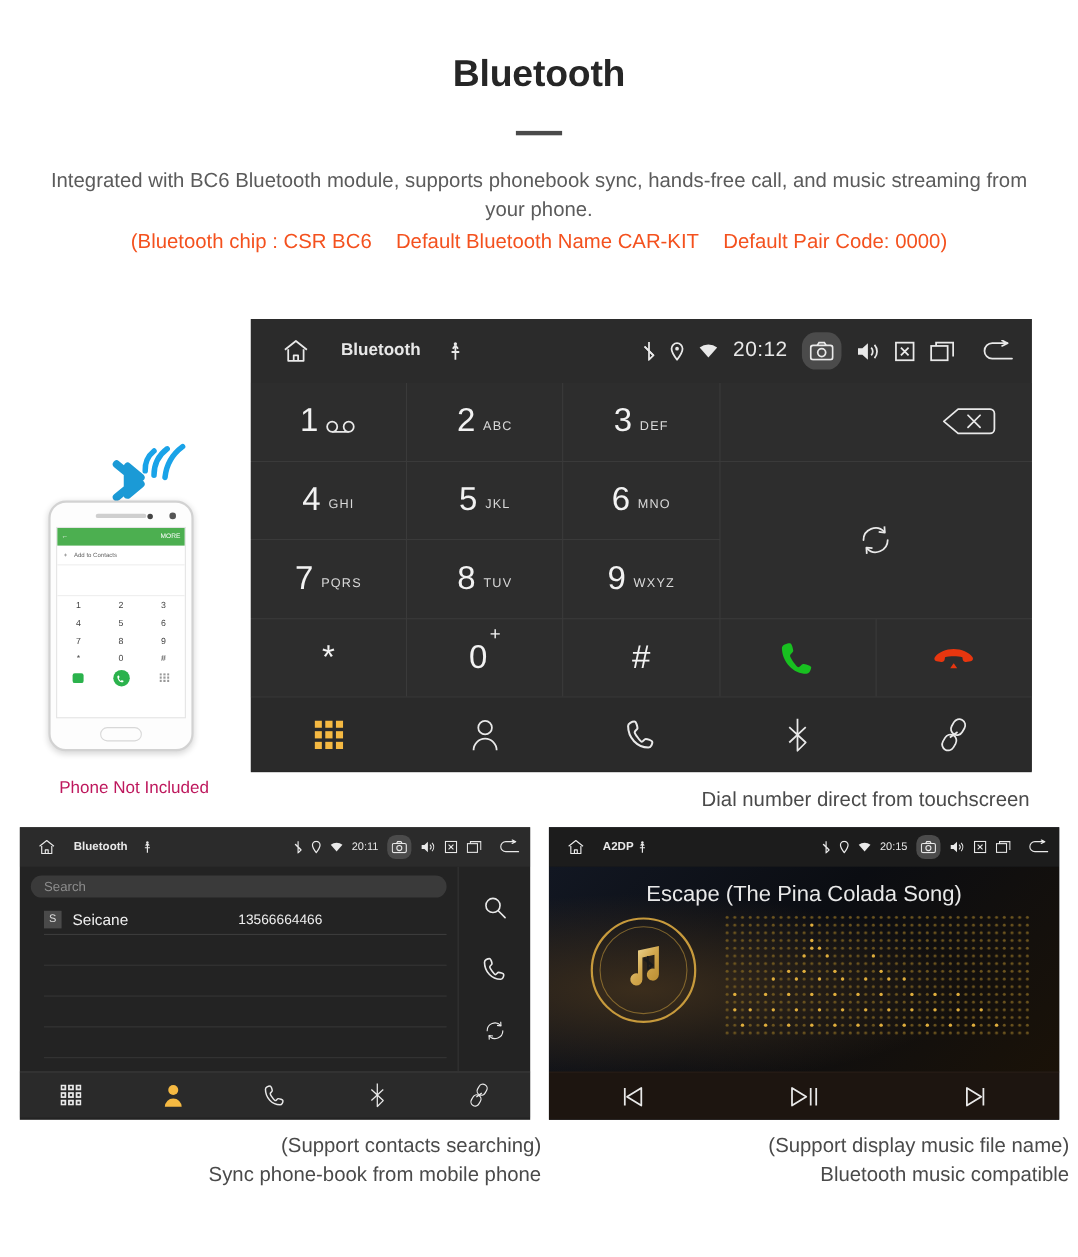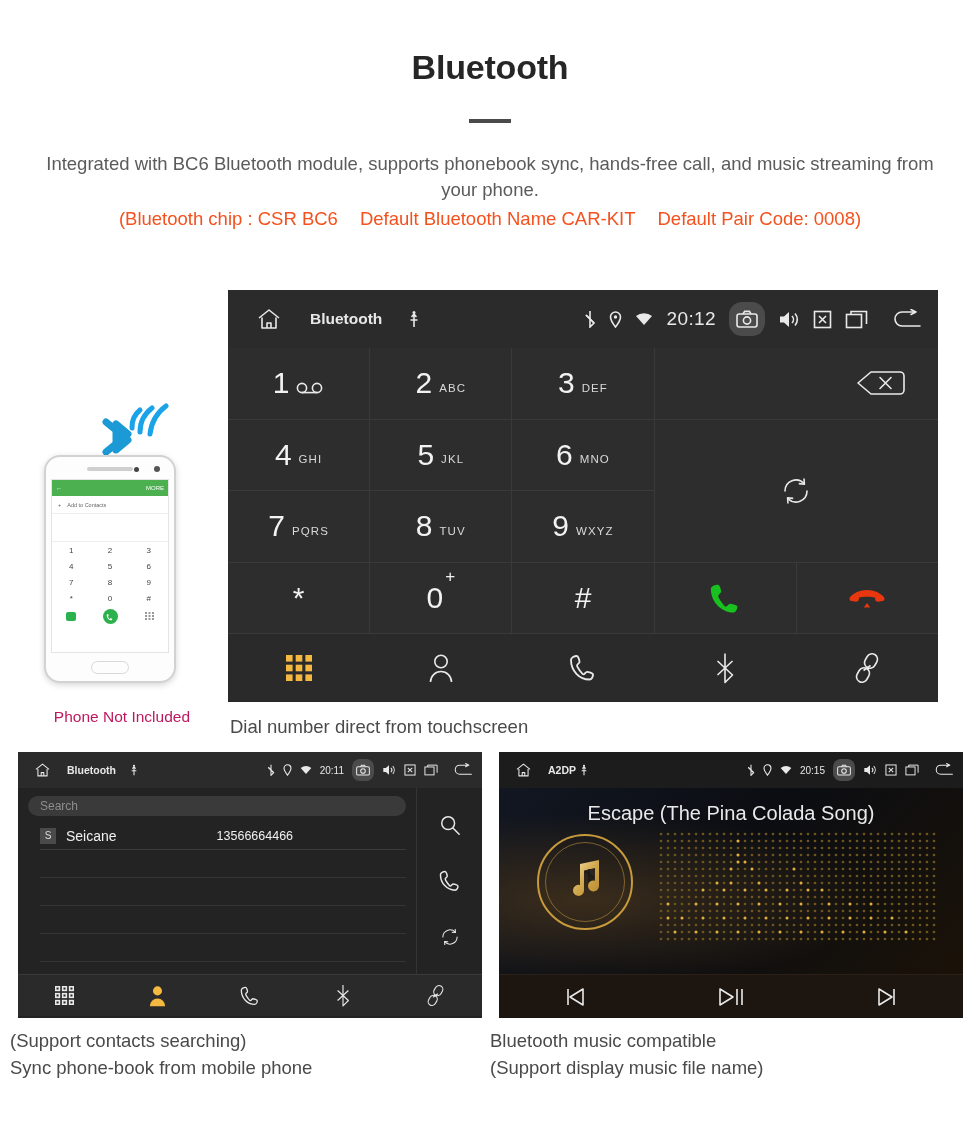--- a/index.html
+++ b/index.html
@@ -147,21 +147,21 @@
     position: absolute; bottom: 7px; left: 50%; transform: translateX(-50%);
     width: 38px; height: 13px; border: 1.5px solid #d8d8d8; border-radius: 7px;
   }
   #bt-wave { position: absolute; left: 82px; top: 398px; }
   .notincluded {
     position: absolute; left: 30px; top: 708px; width: 160px;
     text-align: right; color: #be185d; font-size: 15.5px;
   }
 
   .caption {
-    position: absolute; text-align: left;
+    position: absolute; text-align: right;
     color: #4a4a4a; font-size: 18.5px; line-height: 1.45;
   }
   #cap-main { left: 230px; top: 714px; width: 706px; }
   #cap-left { left: 10px; top: 1028px; width: 482px; }
   #cap-right { left: 490px; top: 1028px; width: 482px; }
 
   
   #contacts-screen {
     left: 18px; top: 752px; width: 464px; height: 266px;
     background: #232323;
@@ -241,21 +241,21 @@
 </style>
 </head>
 <body>
 
 <div class="page">
 
   <div class="title">Bluetooth</div>
   <div class="rule"></div>
   <div class="subtitle">Integrated with BC6 Bluetooth module, supports phonebook sync, hands-free call, and music streaming from your phone.</div>
   <div class="redline">
-    <span>(Bluetooth chip : CSR BC6</span><span class="gap"></span><span>Default Bluetooth Name CAR-KIT</span><span class="gap"></span><span>Default Pair Code: 0008)</span>
+    <span>(Bluetooth chip : CSR BC6</span><span class="gap"></span><span>Default Bluetooth Name CAR-KIT</span><span class="gap"></span><span>Default Pair Code: 0000)</span>
   </div>
 
   <div id="bt-wave">
     <svg width="106" height="62" viewBox="0 0 106 62">
       <path d="M24 54 L46 36 L34 26 L34 52 L46 42 L24 24" stroke="#1b9ad6" stroke-width="7" fill="none" stroke-linejoin="round" stroke-linecap="round"></path>
       <path d="M50 30 A22 22 0 0 1 58 12" stroke="#1aa3e8" stroke-width="5" fill="none" stroke-linecap="round"></path>
       <path d="M58 34 A30 30 0 0 1 70 10" stroke="#1aa3e8" stroke-width="5" fill="none" stroke-linecap="round"></path>
       <path d="M68 36 A40 40 0 0 1 84 8" stroke="#1aa3e8" stroke-width="5" fill="none" stroke-linecap="round"></path>
     </svg>
   </div>
@@ -861,17 +861,17 @@
       <span class="mc-btn">
         <svg width="24" height="22" viewBox="0 0 24 22">
             <path class="ic" d="M4 3 L4 19 L17 11 z" stroke-width="1.8" stroke-linejoin="round"></path>
             <path class="ic" d="M19 3 V19" stroke-width="2"></path>
           </svg>
       </span>
     </div>
   </div>
 
   <div class="caption" id="cap-right">
+    <div>(Support display music file name)</div>
     <div>Bluetooth music compatible</div>
-    <div>(Support display music file name)</div>
   </div>
 
 </div>
 
 </body></html>

